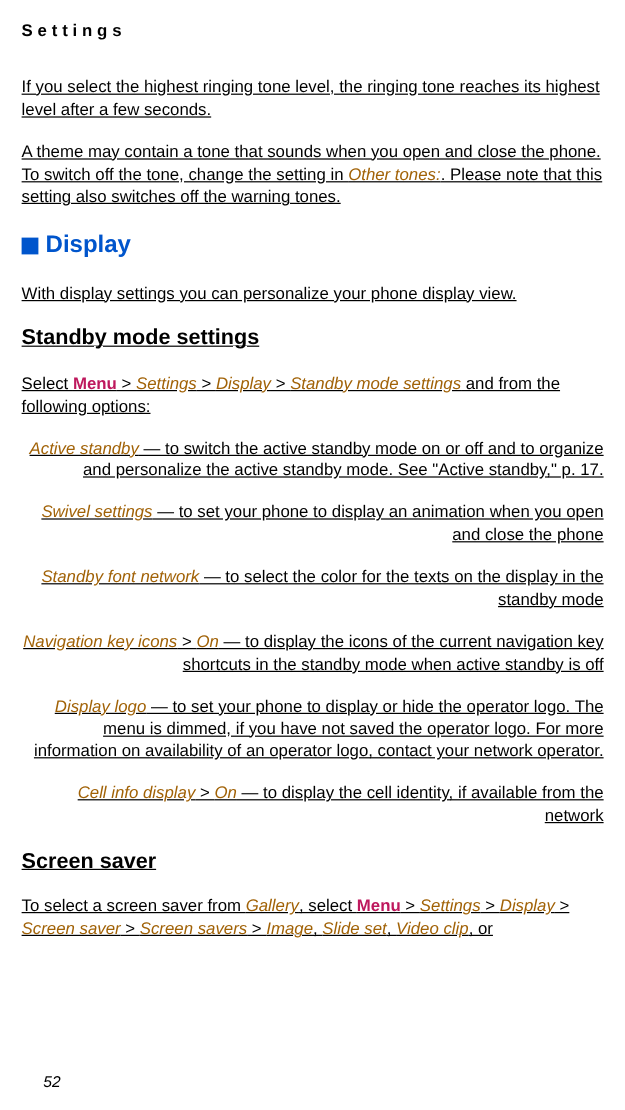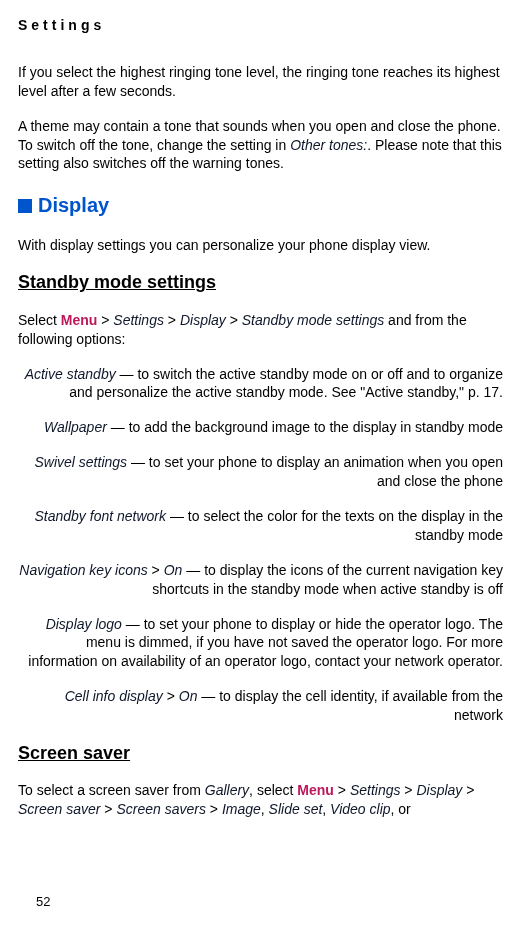--- a/index.html
+++ b/index.html
@@ -13,20 +13,21 @@
       line-height: 1.35;
     }
     .header-title {
       font-size: 14px;
       font-weight: bold;
       letter-spacing: 4px;
       margin-bottom: 28px;
     }
     p {
       margin: 16px 0 10px 0;
+      text-decoration: underline;
     }
     .section-marker {
       display: inline-block;
       width: 14px;
       height: 14px;
       background: #0055cc;
       vertical-align: middle;
       margin-right: 6px;
     }
     .section-heading {
@@ -44,32 +45,33 @@
       font-weight: bold;
       text-decoration: underline;
       margin-top: 16px;
       margin-bottom: 4px;
     }
     .blue-bold {
       color: #be185d;
       font-weight: bold;
     }
     .teal-italic {
-      color: #0f172a;
+      color: #a16207;
       font-style: italic;
     }
     .sep {
       font-weight: normal;
       color: #000;
     }
     .page-num {
       position: absolute;
       bottom: 10px;
       left: 18px;
       font-size: 13px;
+      font-style: italic;
     }
     .container {
       position: relative;
       min-height: 905px;
     }
     .entry {
       margin-bottom: 8px;
       text-align: right;
     }
   </style>
@@ -93,23 +95,20 @@
 <div class="subheading">Standby mode settings</div>
 
 <p>
   <span>Select </span><span class="blue-bold">Menu</span><span class="sep"> &gt; </span><span class="teal-italic">Settings</span><span class="sep"> &gt; </span><span class="teal-italic">Display</span><span class="sep"> &gt; </span><span class="teal-italic">Standby mode settings</span><span> and from the following options:</span>
 </p>
 
 <p class="entry">
   <span class="teal-italic">Active standby</span><span> — to switch the active standby mode on or off and to organize and personalize the active standby mode. See "Active standby," p. 17.</span>
 </p>
 
-<p class="entry">
-  <span class="teal-italic">Wallpaper</span><span> — to add the background image to the display in standby mode</span>
-</p>
 
 <p class="entry">
   <span class="teal-italic">Swivel settings</span><span> — to set your phone to display an animation when you open and close the phone</span>
 </p>
 
 <p class="entry">
   <span class="teal-italic">Standby font network</span><span> — to select the color for the texts on the display in the standby mode</span>
 </p>
 
 <p class="entry">

